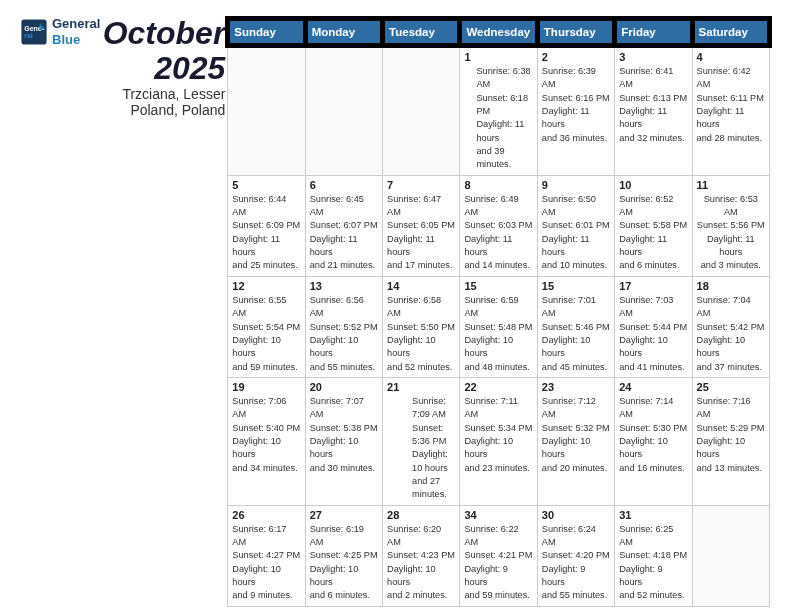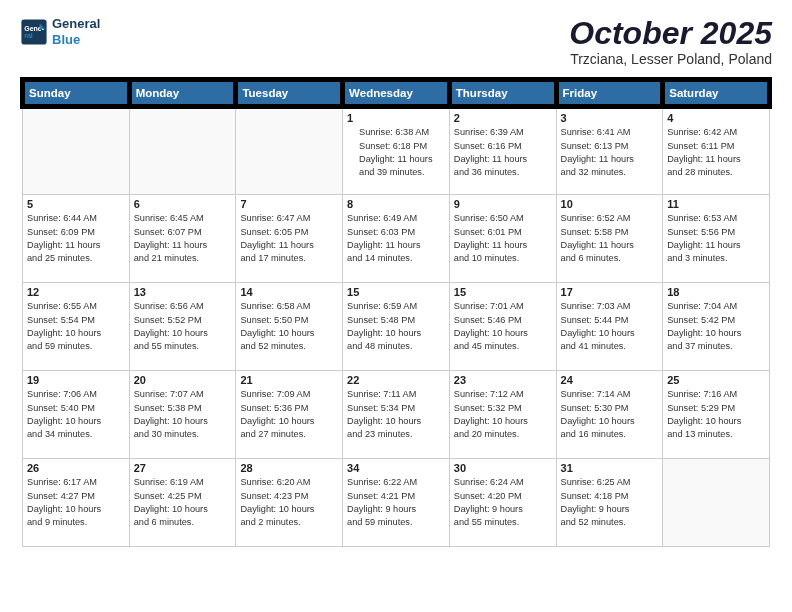--- a/index.html
+++ b/index.html
@@ -8,21 +8,20 @@
       background: #fff;
       width: 792px;
       height: 612px;
       overflow: hidden;
     }
     .page {
       width: 792px;
       height: 612px;
       padding: 16px 20px 12px 20px;
       display: flex;
-      flex-direction: column;
     }
     .header {
       display: flex;
       justify-content: space-between;
       align-items: flex-start;
       margin-bottom: 10px;
     }
     .logo {
       display: flex;
       align-items: center;
@@ -200,21 +199,21 @@
           </td>
           <td>
             <span class="day-num">10</span>
             <div class="day-info" style="white-space: pre-line;">Sunrise: 6:52 AM
 Sunset: 5:58 PM
 Daylight: 11 hours
 and 6 minutes.</div>
           </td>
           <td>
             <span class="day-num">11</span>
-            <div class="day-info" style="white-space: pre-line;">Sunrise: 6:53 AM
+            <div class="day-info" style="white-space: pre-line; text-align: center;">Sunrise: 6:53 AM
 Sunset: 5:56 PM
 Daylight: 11 hours
 and 3 minutes.</div>
           </td>
         </tr>
         <tr>
           <td>
             <span class="day-num">12</span>
             <div class="day-info" style="white-space: pre-line;">Sunrise: 6:55 AM
 Sunset: 5:54 PM
@@ -274,21 +273,21 @@
           </td>
           <td>
             <span class="day-num">20</span>
             <div class="day-info" style="white-space: pre-line;">Sunrise: 7:07 AM
 Sunset: 5:38 PM
 Daylight: 10 hours
 and 30 minutes.</div>
           </td>
           <td>
             <span class="day-num">21</span>
-            <div class="day-info" style="white-space: pre-line;">Sunrise: 7:09 AM
+            <div class="day-info" style="white-space: pre-line; margin-left: 25px;">Sunrise: 7:09 AM
 Sunset: 5:36 PM
 Daylight: 10 hours
 and 27 minutes.</div>
           </td>
           <td>
             <span class="day-num">22</span>
             <div class="day-info" style="white-space: pre-line;">Sunrise: 7:11 AM
 Sunset: 5:34 PM
 Daylight: 10 hours
 and 23 minutes.</div>

